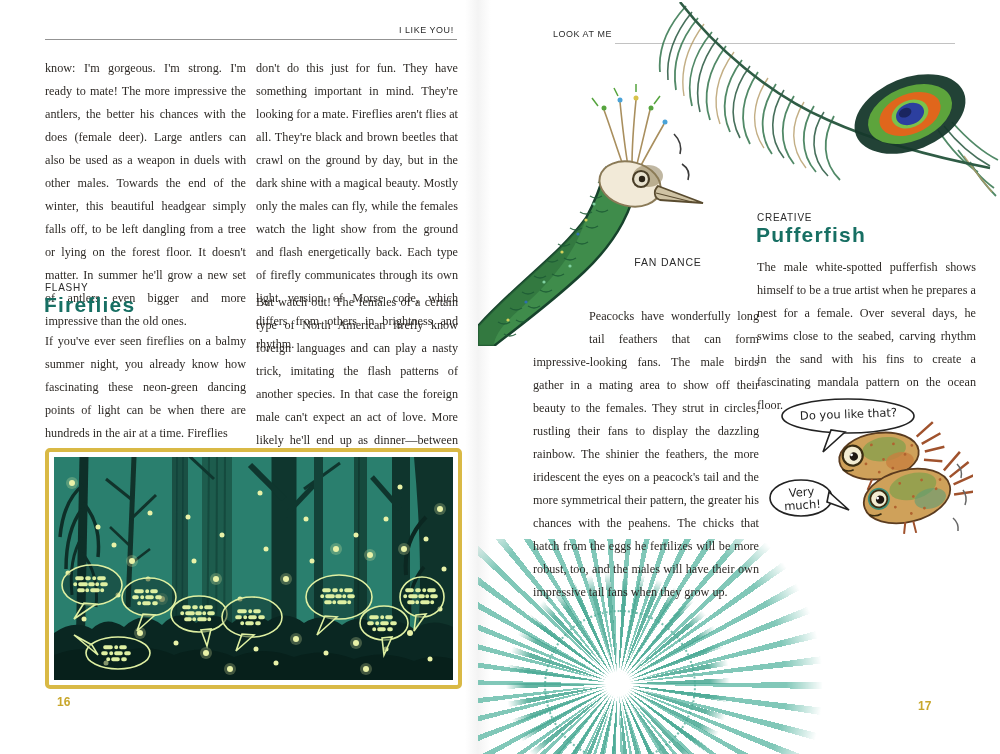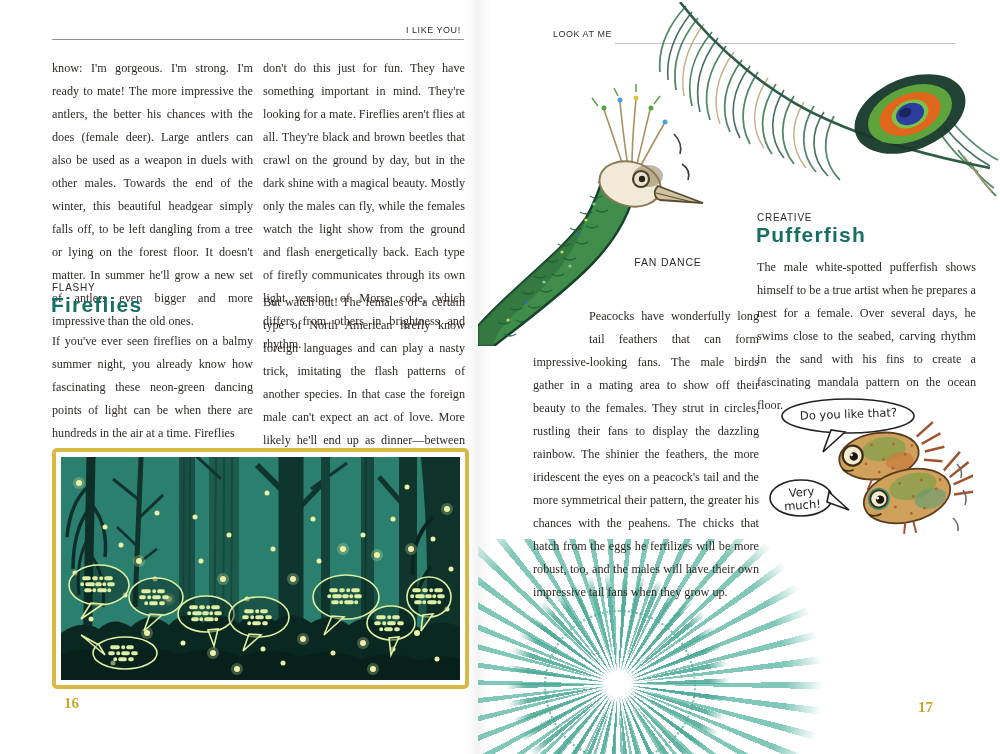--- a/index.html
+++ b/index.html
@@ -12,21 +12,21 @@
   .rule{height:1px;background:#6f6f6f;opacity:.75;}
   .rule.light{background:#9a9a9a;opacity:.6;}
   
   .para{font-size:12.2px;line-height:23px;text-align:justify;}
   
   .slabel{font-family:"Liberation Sans","DejaVu Sans",sans-serif;font-size:10.5px;letter-spacing:.8px;
           color:#2b2b2b;transform:scaleX(.95);transform-origin:left;}
   .stitle{font-family:"Liberation Sans","DejaVu Sans",sans-serif;font-weight:bold;font-size:21px;
           letter-spacing:1.2px;color:#176f63;}
   .center{text-align:center;}
-  .pagenum{font-family:Liberation Serif, serif;font-weight:bold;font-size:15px;color:#c8a62b;}
+  .pagenum{font-family:Liberation Sans, sans-serif;font-weight:bold;font-size:12px;color:#c8a62b;}
   
   #forest-frame{box-sizing:border-box;width:417px;height:241px;border:4px solid #d9b945;border-radius:5px;
                 padding:5px;background:#fff;}
   
   #fold{width:26px;background:linear-gradient(to right,rgba(0,0,0,0),rgba(60,60,60,.06),rgba(0,0,0,0));}
   
   .bubble-text{font-family:"DejaVu Sans","Liberation Sans",sans-serif;font-size:11.5px;color:#1d1d1d;
                text-align:center;line-height:13px;}
   
   #mandala-wrap{left:0;top:535px;width:352px;height:219px;overflow:hidden;}
@@ -41,21 +41,21 @@
     -webkit-mask-image:radial-gradient(circle,rgba(0,0,0,0) 0 12px,#000 22px 92px,rgba(0,0,0,0) 112px);
     mask-image:radial-gradient(circle,rgba(0,0,0,0) 0 12px,#000 22px 92px,rgba(0,0,0,0) 112px);}
   #mandala-ring{left:66px;top:71px;width:148px;height:148px;border:2px dotted rgba(73,168,147,.75);border-radius:50%;}
   svg{display:block;}
 </style>
 </head>
 <body>
 
 <div id="spread">
 
-  <div class="abs" style="left:0;top:0;width:478px;height:754px;margin-left:7px;">
+  <div class="abs" style="left:0;top:0;width:478px;height:754px;">
 
     <div class="abs running" style="right:21px;top:24px;">I LIKE YOU!</div>
     <div class="abs rule" style="left:45px;top:39px;width:412px;"></div>
 
     <div class="abs para" style="left:45px;top:57px;width:201px;">know: I'm gorgeous. I'm strong. I'm ready to mate! The more impressive the antlers, the better his chances with the does (female deer). Large antlers can also be used as a weapon in duels with other males. Towards the end of the winter, this beautiful headgear simply falls off, to be left dangling from a tree or lying on the forest floor. It doesn't matter. In summer he'll grow a new set of antlers even bigger and more impressive than the old ones.</div>
     <div class="abs slabel" style="left:45px;top:281px;">FLASHY</div>
     <div class="abs stitle" style="left:44px;top:293px;">Fireflies</div>
     <div class="abs para" style="left:45px;top:330px;width:201px;">If you've ever seen fireflies on a balmy summer night, you already know how fascinating these neon-green dancing points of light can be when there are hundreds in the air at a time. Fireflies</div>
 
     <div class="abs para" style="left:256px;top:57px;width:202px;">don't do this just for fun. They have something important in mind. They're looking for a mate. Fireflies aren't flies at all. They're black and brown beetles that crawl on the ground by day, but in the dark shine with a magical beauty. Mostly only the males can fly, while the females watch the light show from the ground and flash energetically back. Each type of firefly communicates through its own light version of Morse code, which differs from others in brightness and rhythm.</div>

